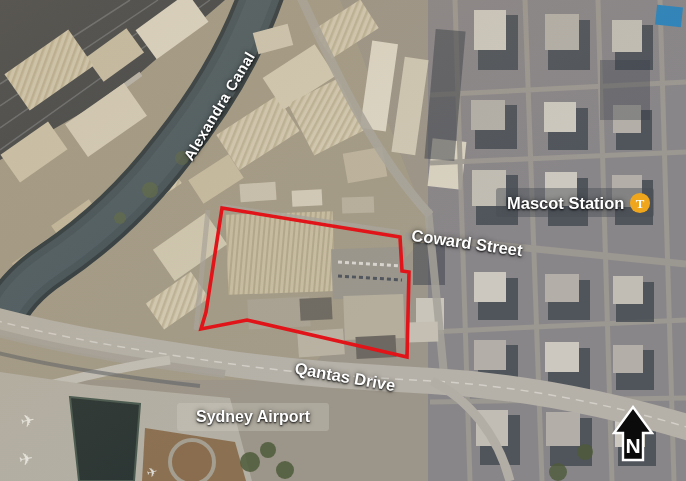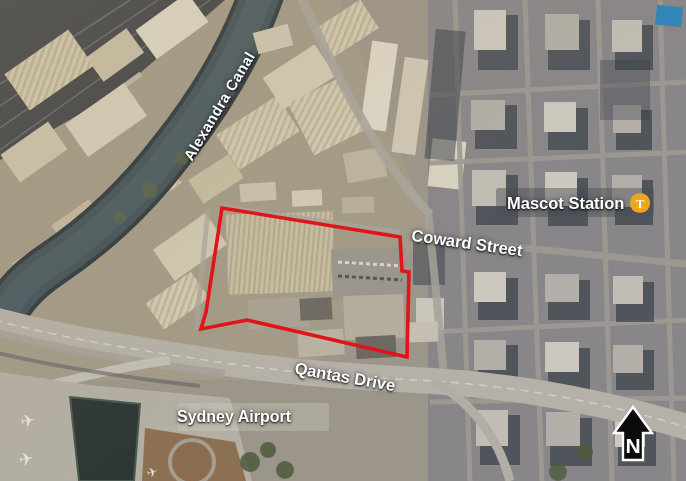--- a/index.html
+++ b/index.html
@@ -14,21 +14,21 @@
   .lbl-coward{left:467px;top:243px;font-size:16.5px;
               transform:translate(-50%,-50%) rotate(8deg)}
   .lbl-qantas{left:345px;top:377px;font-size:16.5px;
               transform:translate(-50%,-50%) rotate(10deg)}
   .band{position:absolute;display:flex;align-items:center;border-radius:3px}
   .band-mascot{left:496px;top:188px;width:158px;height:29px;
                background:rgba(72,78,84,.45);justify-content:space-between;
                padding:1px 3px 0 11px;box-sizing:border-box}
   .band-mascot .maptext{font-size:16.5px}
   .band-airport{left:177px;top:403px;width:152px;height:28px;
-                background:rgba(214,208,196,.33);}
+                background:rgba(214,208,196,.33);justify-content:center}
   .band-airport .maptext{font-size:16px}
   .tbadge{width:22px;height:22px;flex:0 0 auto;display:block}
   .north{position:absolute;left:612px;top:404px;width:42px;height:60px}
 </style>
 </head>
 <body>
 
 <div class="stage">
 
   <svg class="scene" viewBox="0 0 686 481">

